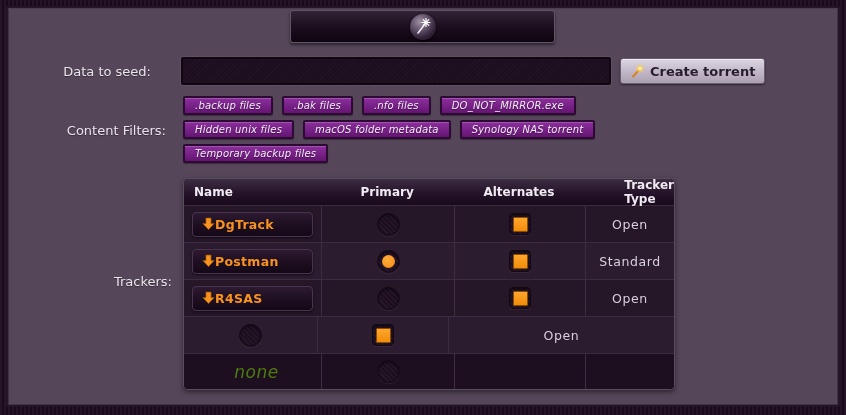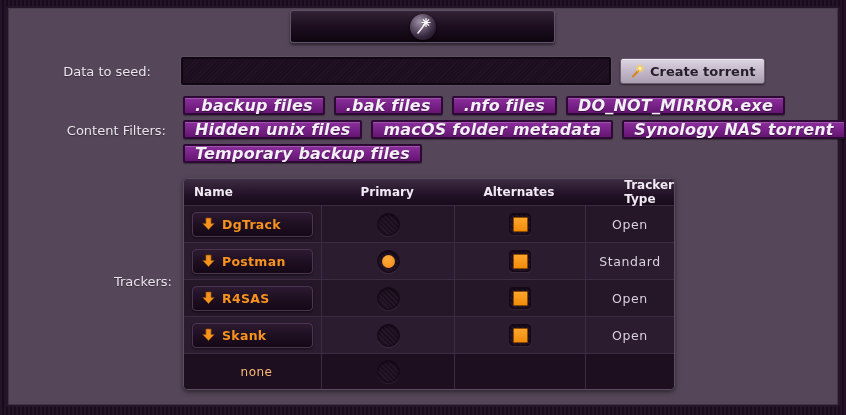--- a/index.html
+++ b/index.html
@@ -59,21 +59,21 @@
   }
   
   .chips{ position:absolute; left:183px; top:96px; width:560px;
     display:flex; flex-direction:column; gap:5px; }
   .chip-row{ display:flex; gap:9px; }
   .chip{
     height:19px; display:flex; align-items:center; padding:0 10px;
     background:linear-gradient(180deg,#8c2f9c 0%,#741f84 60%,#661572 100%);
     border:2px solid #2d0a33; border-radius:2px;
     box-shadow:inset 0 1px 0 rgba(255,255,255,0.18), 0 1px 1px rgba(0,0,0,0.35);
-    color:#f4eef6; font-size:16px; font-weight:bold; font-style:italic;
+    color:#f4eef6; font-size:10px; font-weight:normal; font-style:italic;
     letter-spacing:0.2px; cursor:pointer; white-space:nowrap;
     text-shadow:0 1px 1px rgba(0,0,0,0.45);
   }
   
   .table{
     position:absolute; left:183px; top:178px; width:492px;
     border:1px solid #5c4c61; border-radius:5px; overflow:hidden;
     box-shadow:0 2px 5px rgba(0,0,0,0.5);
     background:#241627;
   }
@@ -90,23 +90,23 @@
   .tr.none-row{ background:#1d0e20; height:36px; }
   .tr{ border-top:1px solid #3c2b41; }
   .td{ display:flex; align-items:center; justify-content:center; }
   .td + .td{ border-left:1px solid #3c2b41; }
   .c-name{ width:137px; justify-content:flex-start; padding-left:8px; }
   .th.c-name{ padding-left:10px; }
   .c-primary{ width:133px; }
   .c-alt{ width:131px; }
   .c-type{ flex:1; }
   .type-txt{ color:#d9d1dd; font-size:12.5px; letter-spacing:0.6px; }
-  .none-txt{ color:#fdba74; font-size:12px; letter-spacing:0.5px; width:100%; text-align:center; }
+  .none-txt{ color:#4d7c0f; font-size:17px; font-style:italic; letter-spacing:0.5px; width:100%; text-align:center; }
   .name-btn{
-    width:121px; height:25px; display:flex; align-items:center; gap:7px; padding:0 9px;
+    width:121px; height:25px; display:flex; align-items:center; padding:0 9px;
     background:linear-gradient(180deg,#2d1a31 0%,#1d0e20 55%,#140817 100%);
     border:1px solid #4a3550; border-radius:4px;
     box-shadow:0 1px 2px rgba(0,0,0,0.55);
     color:#f7931e; font-size:12.5px; font-weight:bold; cursor:pointer;
     letter-spacing:0.3px;
   }
   .radio{
     width:23px; height:23px; border-radius:50%;
     background:
       repeating-linear-gradient(45deg, rgba(255,255,255,0.04) 0 1.5px, transparent 1.5px 3.5px),
@@ -253,28 +253,20 @@
         </div>
       <div class="td c-alt">
           <div class="checkbox checked"></div>
         </div>
       <div class="td c-type">
           <span class="type-txt">Open</span>
         </div>
     </div>
 
     <div class="tr even">
-      <div class="td c-name">
-        <div class="name-btn">
-          <svg width="13" height="14" viewBox="0 0 14 15">
-            <path d="M4.2 1 h5.6 v6 h3.4 L7 13.6 L0.8 7 h3.4 Z" fill="#f7931e" stroke="#8a4a00" stroke-width="0.7"></path>
-          </svg>
-          <span>Skank</span>
-        </div>
-      </div>
       <div class="td c-primary">
           <div class="radio"></div>
         </div>
       <div class="td c-alt">
           <div class="checkbox checked"></div>
         </div>
       <div class="td c-type">
           <span class="type-txt">Open</span>
         </div>
     </div>

